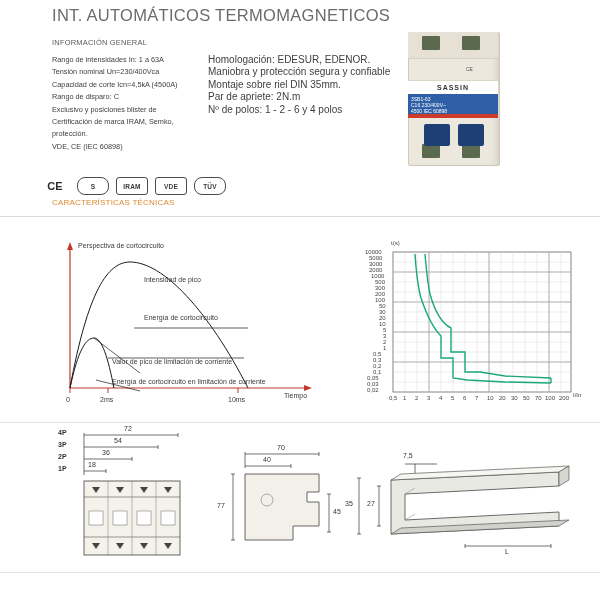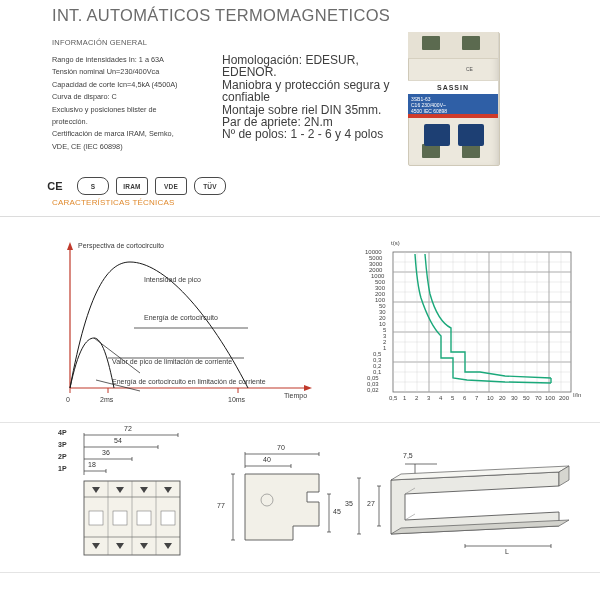--- a/index.html
+++ b/index.html
@@ -21,22 +21,22 @@
   }
   .subtitle{
     position:absolute;left:52px;top:38px;
     font-size:7.5px;color:#5a5a5a;letter-spacing:.2px;
   }
   .col-left{
     position:absolute;left:52px;top:54px;width:160px;
     font-size:7.3px;line-height:12.4px;color:#3e3e3e;
   }
   .col-right{
-    position:absolute;left:222px;top:54px;width:190px;
-    font-size:12px;line-height:12.4px;color:#3e3e3e;
+    position:absolute;left:208px;top:54px;width:190px;
+    font-size:10px;line-height:12.4px;color:#3e3e3e;
   }
   .col-left p,.col-right p{margin:0;}
 
   
   .product{
     position:absolute;left:400px;top:28px;width:124px;height:140px;
   }
   .mcb-body{
     position:absolute;left:8px;top:4px;width:90px;height:132px;
     background:#ece8dd;border:1px solid #cfc9b8;border-radius:2px;
@@ -123,24 +123,24 @@
 
 <div class="page">
 
   <div class="title">INT. AUTOMÁTICOS TERMOMAGNETICOS</div>
   <div class="subtitle">INFORMACIÓN GENERAL</div>
 
   <div class="col-left">
     <p>Rango de intensidades In: 1 a 63A</p>
     <p>Tensión nominal Un=230/400Vca</p>
     <p>Capacidad de corte Icn=4,5kA (4500A)</p>
-    <p>Curva de disparo: C</p>
+    <p>Rango de disparo: C</p>
     <p>Exclusivo y posiciones blister de</p>
+    <p>Certificación de marca IRAM, Semko,</p>
     <p>protección.</p>
-    <p>Certificación de marca IRAM, Semko,</p>
     <p>VDE, CE (IEC 60898)</p>
   </div>
 
   <div class="col-right">
     <p>Homologación: EDESUR, EDENOR.</p>
     <p>Maniobra y protección segura y confiable</p>
     <p>Montaje sobre riel DIN 35mm.</p>
     <p>Par de apriete: 2N.m</p>
     <p>Nº de polos: 1 - 2 - 6 y 4 polos</p>
   </div>

